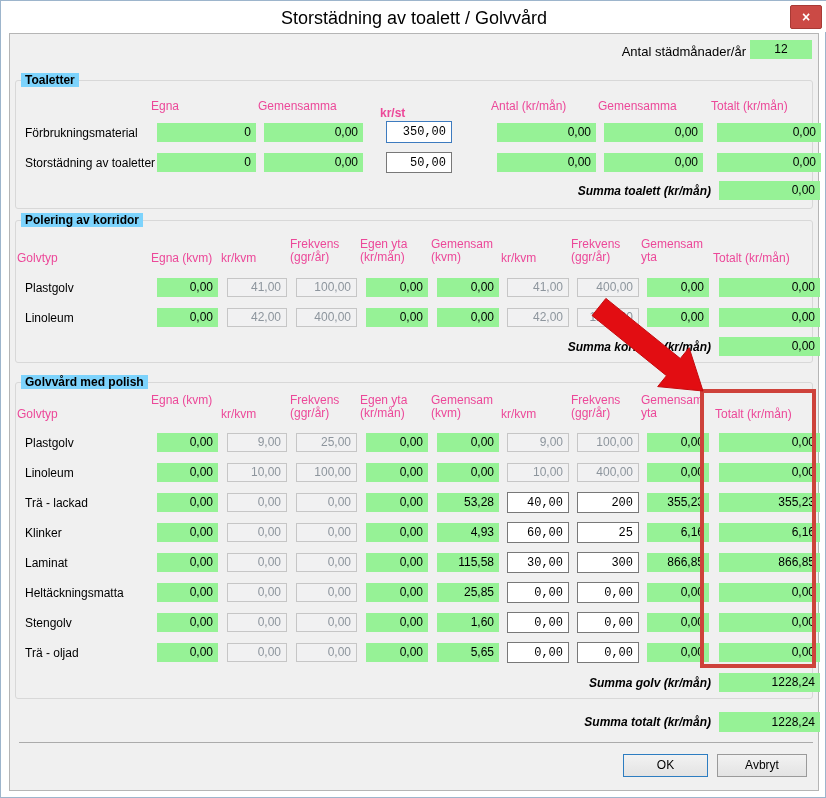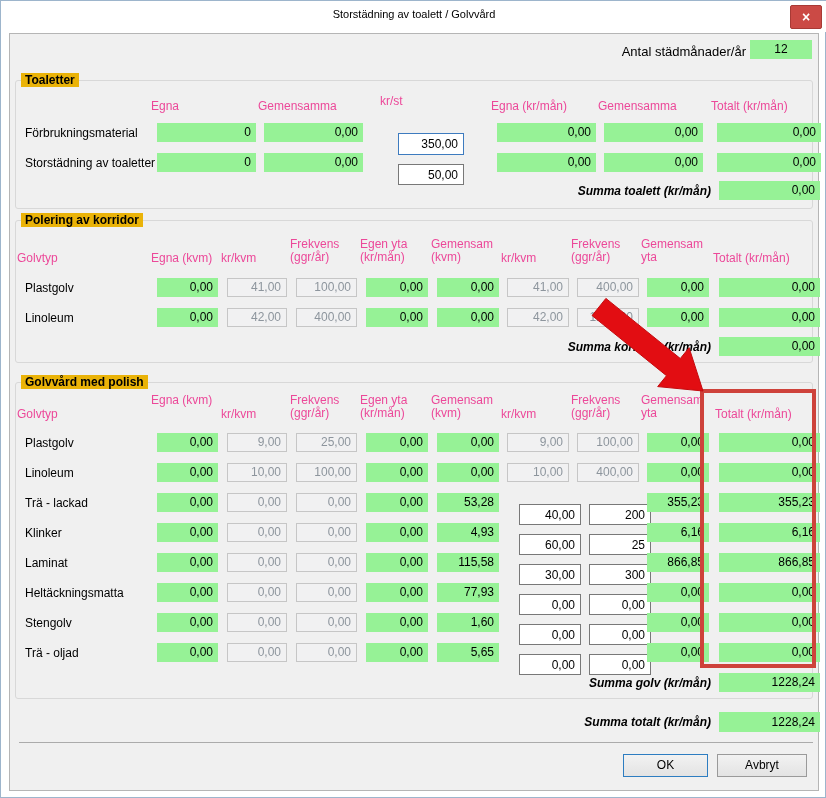--- a/index.html
+++ b/index.html
@@ -3,38 +3,38 @@
 <meta charset="utf-8">
 <style>
   html,body{margin:0;padding:0;}
   body{
     width:826px;height:798px;position:relative;overflow:hidden;
     font-family:"Liberation Sans",sans-serif;background:#fff;
     -webkit-font-smoothing:antialiased;
   }
   .dialog{position:absolute;inset:0;background:#fff;border:1px solid #9db5cc;box-sizing:border-box;}
   .titlebar{position:absolute;left:0;top:0;width:826px;height:31px;background:#fff;}
-  .title{position:absolute;left:0;top:7px;width:826px;text-align:center;font-size:11px;color:#000;}
+  .title{position:absolute;left:0;top:7px;width:826px;text-align:center;font-size:18px;color:#000;}
   .close-btn{position:absolute;right:5px;top:4px;width:32px;height:24px;background:#cb4a45;border:1px solid #a83a35;
     color:#fff;font-size:14px;font-weight:bold;text-align:center;line-height:23px;border-radius:2px;cursor:pointer;box-sizing:border-box;}
   .panel{position:absolute;left:8px;top:32px;width:810px;height:758px;background:#f0f0f0;border:1px solid #b5b5b5;box-sizing:border-box;}
 
   .groupbox{position:absolute;left:14px;width:798px;border:1px solid #d8d8d8;border-radius:3px;box-sizing:border-box;}
-  .gb-label{position:absolute;top:-8px;left:5px;background:#eab308;padding:0 4px;font-size:12px;font-weight:bold;color:#000;white-space:nowrap;}
+  .gb-label{position:absolute;top:-8px;left:5px;background:#7dd3fc;padding:0 4px;font-size:12px;font-weight:bold;color:#000;white-space:nowrap;}
 
   .th{position:absolute;font-size:12px;line-height:13px;color:#ec4899;white-space:pre-line;}
 
   .grow{position:absolute;left:8px;width:663px;height:22px;}
   .rlabel{position:absolute;left:16px;top:3px;font-size:12px;color:#000;white-space:nowrap;}
 
   .cell{position:absolute;top:0;height:19px;line-height:19px;font-size:12px;text-align:right;
     padding:0 5px 0 2px;box-sizing:border-box;color:#000;white-space:nowrap;}
   .green{background:#96f296;}
   .dis{background:#f1f1f2;border:1px solid #c6c6c6;color:#8d959d;line-height:17px;}
-  input.cell{margin:12px;outline:none;display:block;}
+  input.cell{margin:0;outline:none;display:block;font-family:Liberation Mono, monospace;}
   .white{height:21px;top:-1px;background:#fff;border:1px solid #787878;line-height:19px;}
   .focusfield{height:22px;top:-2px;background:#fff;border:1px solid #3d7bbf;line-height:20px;}
 
   
   .g1{left:148px;width:61px}.g2{left:218px;width:60px}.g3{left:287px;width:61px}
   .g4{left:357px;width:62px}.g5{left:428px;width:62px}.g6{left:498px;width:62px}
   .g7{left:568px;width:62px}.g8{left:638px;width:62px}.g9{left:710px;width:101px}
   
   .t1{left:148px;width:99px}.t2{left:255px;width:99px}.t3{left:377px;width:66px}
   .t4{left:488px;width:99px}.t5{left:595px;width:99px}.t6{left:708px;width:104px}
@@ -69,22 +69,22 @@
 
   <div class="antal-label">Antal städmånader/år</div>
   <div class="antal-field">12</div>
 
   <div class="groupbox" style="top:79px;height:129px;">
     <span class="gb-label">Toaletter</span>
   </div>
 
   <div class="th" style="left:150px;top:99px;">Egna</div>
   <div class="th" style="left:257px;top:99px;">Gemensamma</div>
-  <div class="th" style="left:379px;top:94px;">kr/st</div>
-  <div class="th" style="left:490px;top:99px;">Egna (kr/mån)</div>
+  <div class="th" style="left:379px;top:106px;font-weight:bold;">kr/st</div>
+  <div class="th" style="left:490px;top:99px;">Antal (kr/mån)</div>
   <div class="th" style="left:597px;top:99px;">Gemensamma</div>
   <div class="th" style="left:710px;top:99px;">Totalt (kr/mån)</div>
 
   <div class="grow" style="top:122px;">
     <div class="rlabel">Förbrukningsmaterial</div>
     <div class="cell green t1">0</div>
     <div class="cell green t2">0,00</div>
     <input class="cell focusfield t3" value="350,00" style="">
     <div class="cell green t4">0,00</div>
     <div class="cell green t5">0,00</div>
@@ -241,21 +241,21 @@
     <div class="cell green g8">866,85</div>
     <div class="cell green g9">866,85</div>
   </div>
 
   <div class="grow" style="top:582px;">
     <div class="rlabel">Heltäckningsmatta</div>
     <div class="cell green g1">0,00</div>
     <div class="cell dis g2">0,00</div>
     <div class="cell dis g3">0,00</div>
     <div class="cell green g4">0,00</div>
-    <div class="cell green g5">77,93</div>
+    <div class="cell green g5">25,85</div>
     <input class="cell white g6" value="0,00" style="">
     <input class="cell white g7" value="0,00" style="">
     <div class="cell green g8">0,00</div>
     <div class="cell green g9">0,00</div>
   </div>
 
   <div class="grow" style="top:612px;">
     <div class="rlabel">Stengolv</div>
     <div class="cell green g1">0,00</div>
     <div class="cell dis g2">0,00</div>

